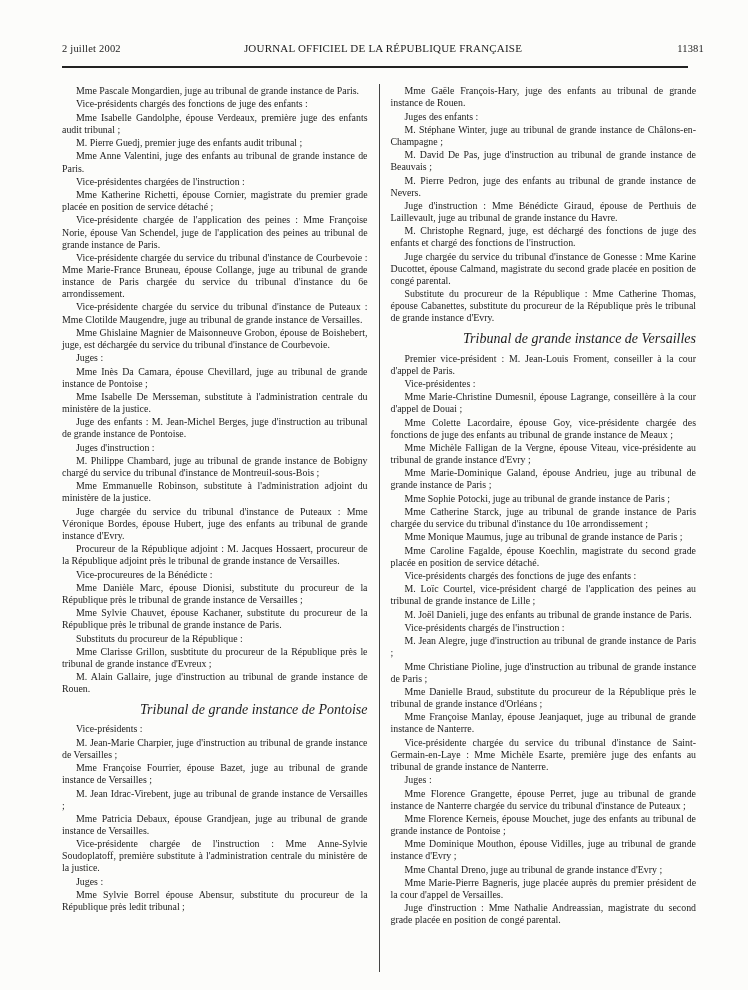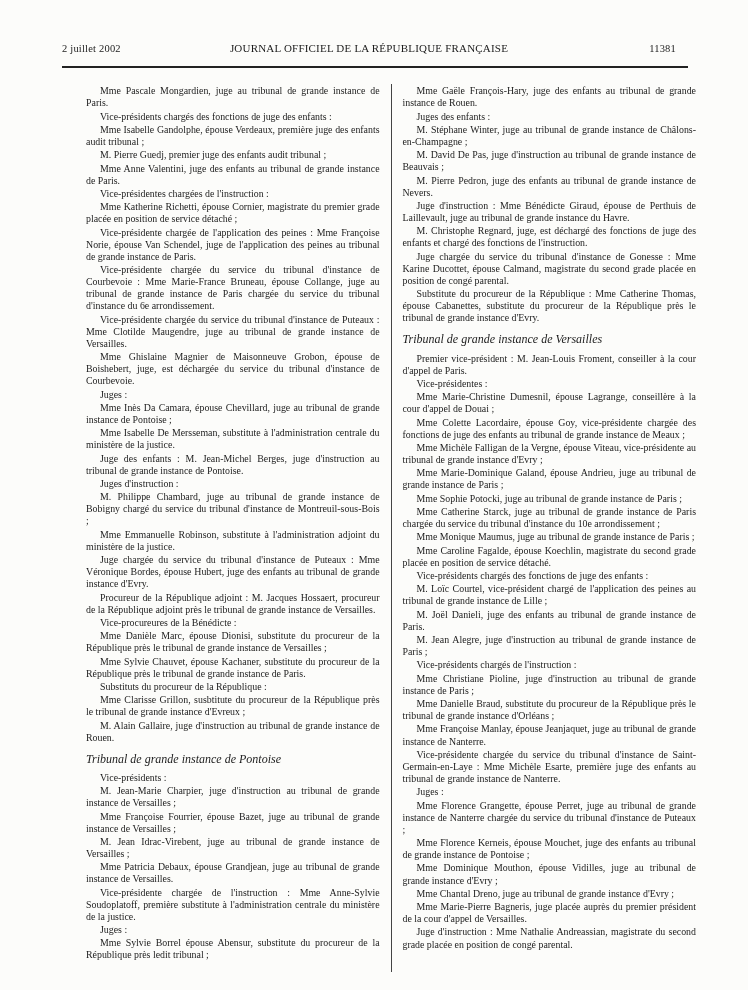--- a/index.html
+++ b/index.html
@@ -11,21 +11,21 @@
     margin: 0 auto;
     background: #fcfcfa;
     color: #1c1c1c;
     font-family: "Liberation Serif", "DejaVu Serif", serif;
     overflow: hidden;
   }
   .header {
     position: absolute;
     top: 42px;
     left: 62px;
-    right: 72px;
+    right: 44px;
     display: flex;
     align-items: baseline;
     font-size: 10.5px;
     letter-spacing: 0.2px;
   }
   .header .date { width: 140px; text-align: left; }
   .header .journal-title { flex: 1; text-align: center; font-size: 11px; }
   .header .page-number { width: 140px; text-align: right; }
   .header-rule {
     position: absolute;
@@ -35,44 +35,43 @@
     height: 2px;
     background: #222;
   }
   .body {
     position: absolute;
     top: 84px;
     left: 62px;
     right: 52px;
     bottom: 18px;
     display: flex;
-    margin-left: 24px;
   }
   .column {
     width: 311px;
     font-size: 9.9px;
     line-height: 12.1px;
     text-align: justify;
   }
   .col-divider {
     width: 1px;
     background: #444;
     margin: 0 11px 0 11px;
     align-self: stretch;
   }
   .para {
     text-indent: 14px;
     margin: 1.2px 0;
   }
   .section-heading {
     font-style: italic;
-    text-align: left;
+    text-align: right;
     text-indent: 0;
     margin: 9px 0 7px 0;
-    font-size: 12px;
+    font-size: 14px;
   }
 </style>
 </head>
 <body>
 
 <div class="page">
 
   <div class="header">
     <span class="date">2 juillet 2002</span>
     <span class="journal-title">JOURNAL OFFICIEL DE LA RÉPUBLIQUE FRANÇAISE</span>
@@ -136,22 +135,22 @@
         <p class="para">Mme Colette Lacordaire, épouse Goy, vice-présidente chargée des fonctions de juge des enfants au tribunal de grande instance de Meaux ;</p>
         <p class="para">Mme Michèle Falligan de la Vergne, épouse Viteau, vice-présidente au tribunal de grande instance d'Evry ;</p>
         <p class="para">Mme Marie-Dominique Galand, épouse Andrieu, juge au tribunal de grande instance de Paris ;</p>
         <p class="para">Mme Sophie Potocki, juge au tribunal de grande instance de Paris ;</p>
         <p class="para">Mme Catherine Starck, juge au tribunal de grande instance de Paris chargée du service du tribunal d'instance du 10e arrondissement ;</p>
         <p class="para">Mme Monique Maumus, juge au tribunal de grande instance de Paris ;</p>
         <p class="para">Mme Caroline Fagalde, épouse Koechlin, magistrate du second grade placée en position de service détaché.</p>
         <p class="para">Vice-présidents chargés des fonctions de juge des enfants :</p>
         <p class="para">M. Loïc Courtel, vice-président chargé de l'application des peines au tribunal de grande instance de Lille ;</p>
         <p class="para">M. Joël Danieli, juge des enfants au tribunal de grande instance de Paris.</p>
+        <p class="para">Vice-présidents chargés de l'instruction :</p>
         <p class="para">M. Jean Alegre, juge d'instruction au tribunal de grande instance de Paris ;</p>
-        <p class="para">Vice-présidents chargés de l'instruction :</p>
         <p class="para">Mme Christiane Pioline, juge d'instruction au tribunal de grande instance de Paris ;</p>
         <p class="para">Mme Danielle Braud, substitute du procureur de la République près le tribunal de grande instance d'Orléans ;</p>
         <p class="para">Mme Françoise Manlay, épouse Jeanjaquet, juge au tribunal de grande instance de Nanterre.</p>
         <p class="para">Vice-présidente chargée du service du tribunal d'instance de Saint-Germain-en-Laye : Mme Michèle Esarte, première juge des enfants au tribunal de grande instance de Nanterre.</p>
         <p class="para">Juges :</p>
         <p class="para">Mme Florence Grangette, épouse Perret, juge au tribunal de grande instance de Nanterre chargée du service du tribunal d'instance de Puteaux ;</p>
         <p class="para">Mme Florence Kerneis, épouse Mouchet, juge des enfants au tribunal de grande instance de Pontoise ;</p>
         <p class="para">Mme Dominique Mouthon, épouse Vidilles, juge au tribunal de grande instance d'Evry ;</p>
         <p class="para">Mme Chantal Dreno, juge au tribunal de grande instance d'Evry ;</p>
         <p class="para">Mme Marie-Pierre Bagneris, juge placée auprès du premier président de la cour d'appel de Versailles.</p>

